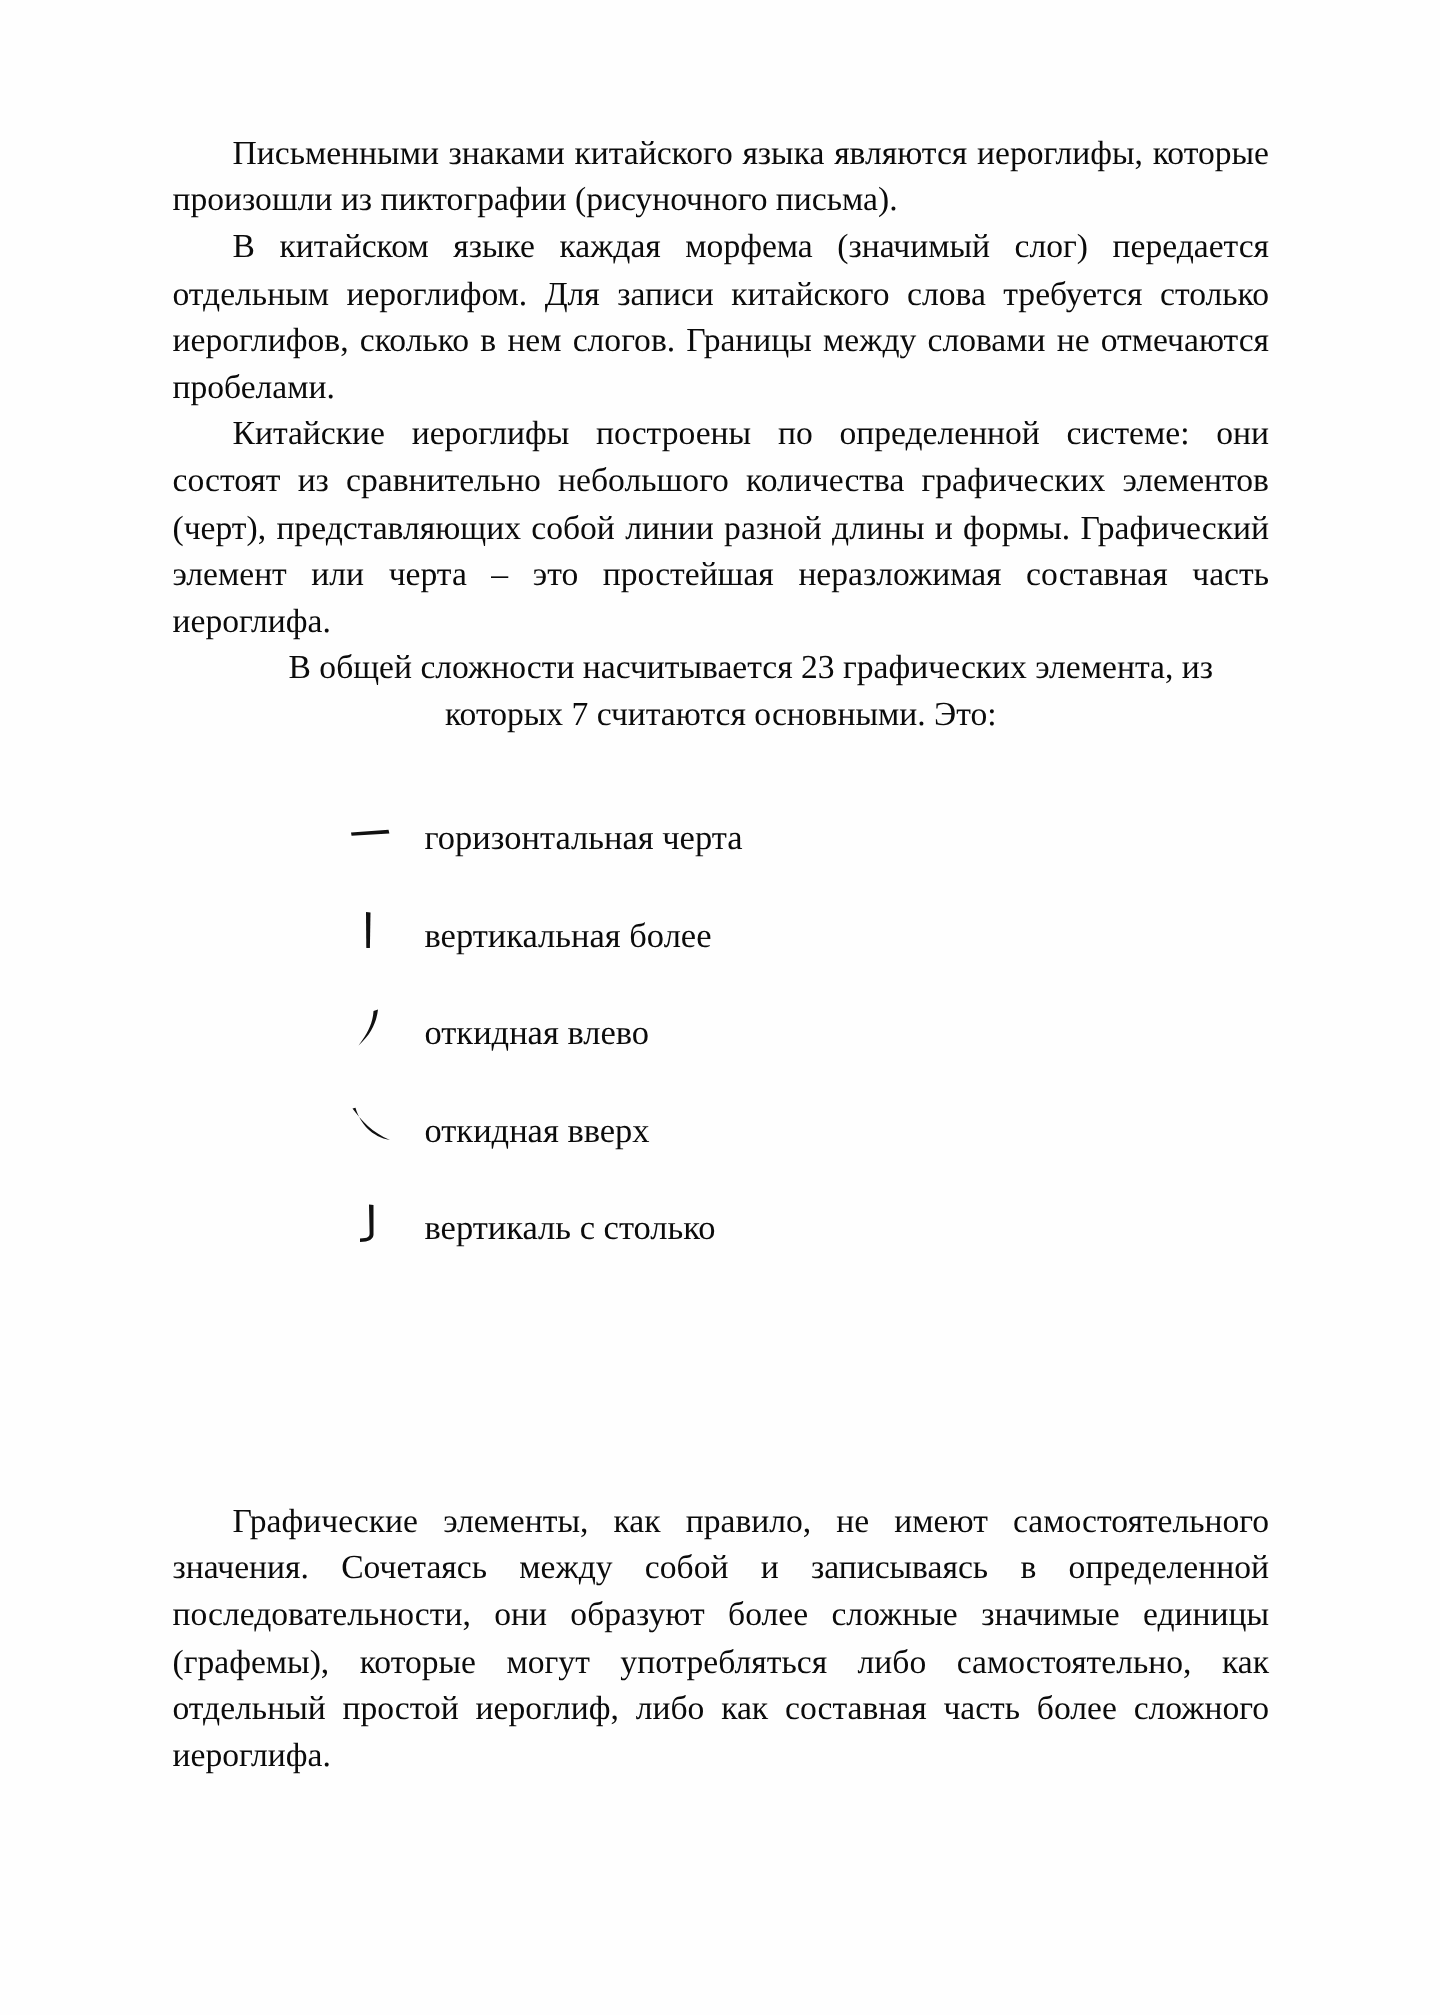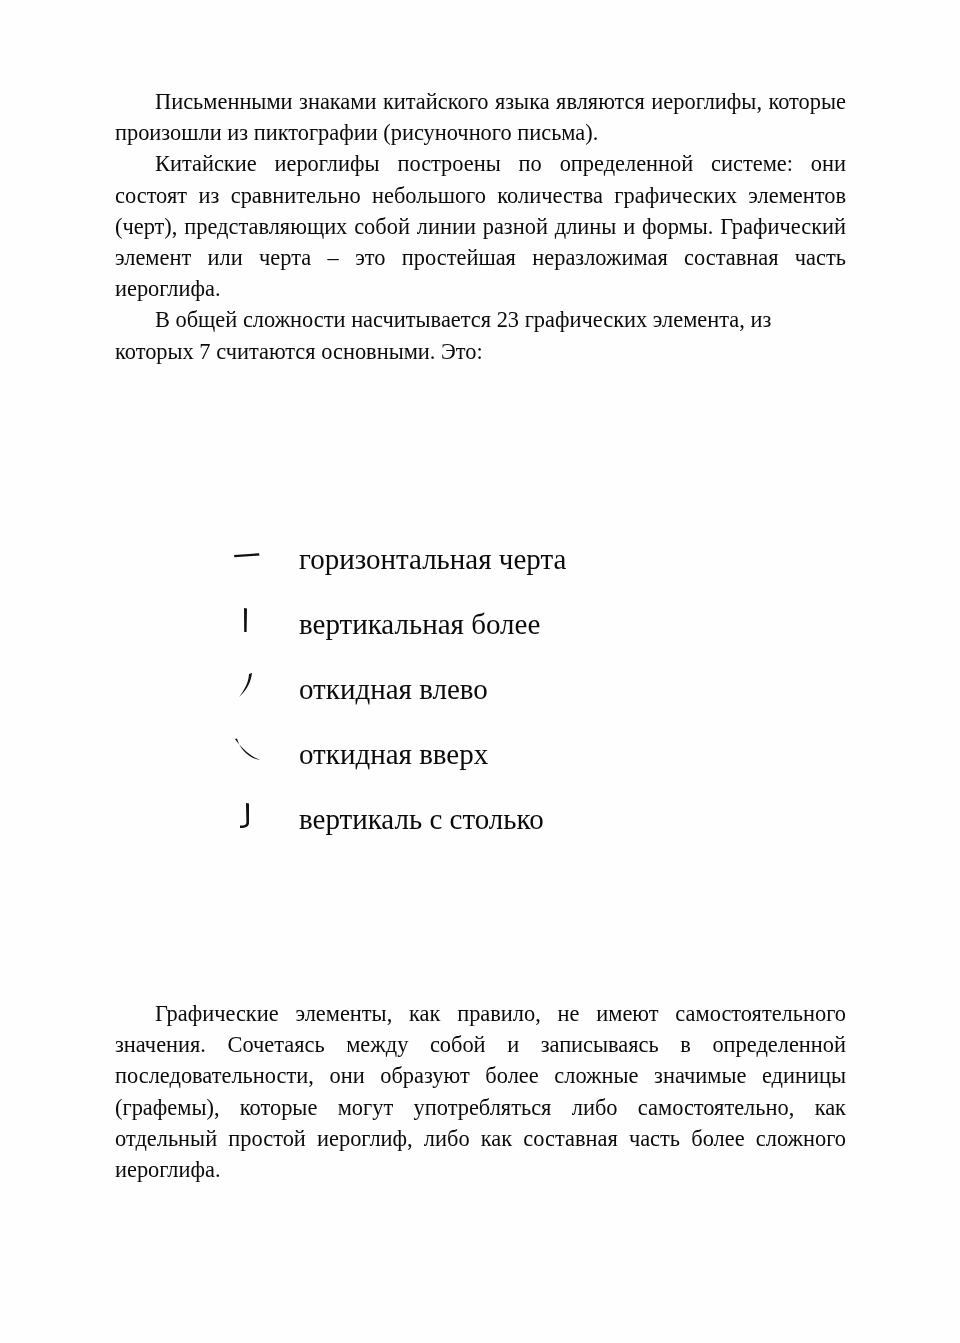--- a/index.html
+++ b/index.html
@@ -38,21 +38,21 @@
     line-height: 31.2px;
     text-indent: 40px;
     text-align: justify;
     text-justify: inter-word;
     -webkit-hyphens: none;
     hyphens: none;
     color: #0b0b0b;
   }
 
   p.para.left-align {
-    text-align: left;
+    text-align: center;
   }
 
   
   .stroke-list {
     position: absolute;
     left: 115px;
     top: 541px;
     width: 731px;
   }
 
@@ -68,42 +68,43 @@
     width: 48px;
     height: 40px;
   }
 
   .stroke-glyph svg {
     display: block;
   }
 
   .stroke-label {
     position: absolute;
-    left: 184px;
+    left: 168px;
     top: 3px;
-    font-size: 29px;
+    font-size: 23px;
     line-height: 30px;
     color: #0b0b0b;
     white-space: nowrap;
   }
 
   .tail-para {
     position: absolute;
     left: 115px;
     top: 998px;
     width: 731px;
   }
 </style>
 </head>
 <body>
 
 <div class="page">
 
   <div class="text-column">
     <p class="para">Письменными знаками китайского языка являются иероглифы, которые произошли из пиктографии  (рисуночного письма).</p>
+    <p class="para">В китайском языке каждая морфема (значимый слог) передается отдельным иероглифом. Для записи китайского слова требуется столько иероглифов, сколько в нем слогов. Границы между словами не отмечаются пробелами.</p>
     <p class="para">Китайские иероглифы построены по определенной системе: они состоят из сравнительно небольшого количества графических элементов (черт), представляющих собой линии разной длины и формы. Графический элемент или черта –  это простейшая неразложимая составная часть иероглифа.</p>
     <p class="para left-align">В общей сложности насчитывается 23 графических элемента, из которых  7 считаются основными. Это:</p>
   </div>
 
   <div class="stroke-list">
 
     <div class="stroke-row">
       <span class="stroke-glyph">
         <svg width="48" height="40" viewBox="0 0 48 40">
           <path d="M2 14 L27 12.2 L27.6 14.6 L2.4 16.2 Z" fill="#111111"></path>

